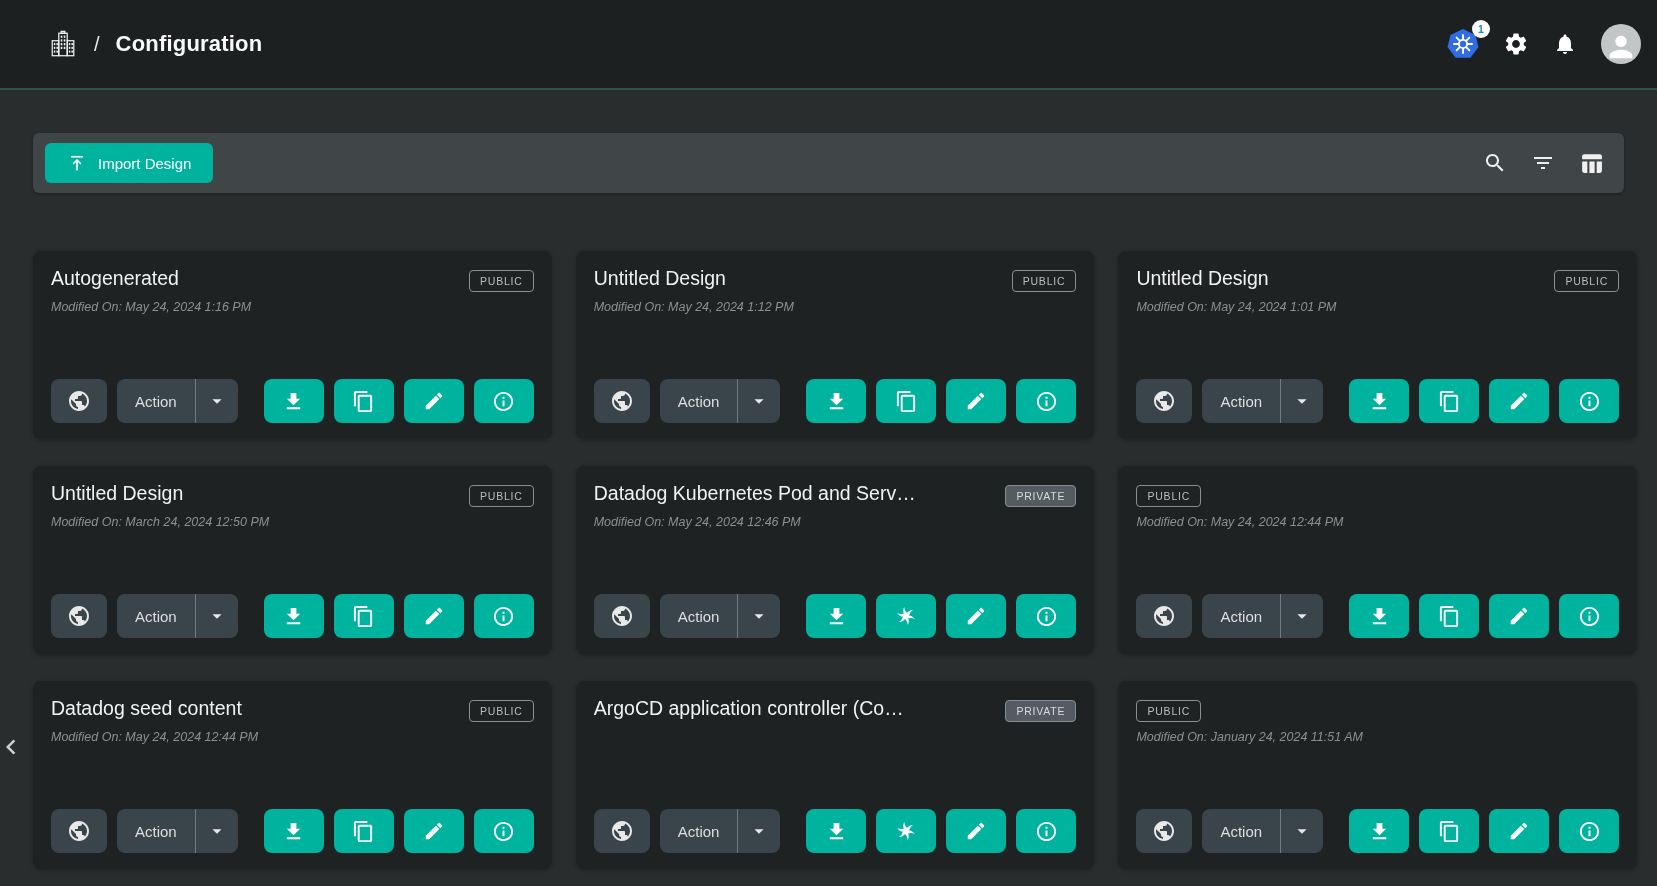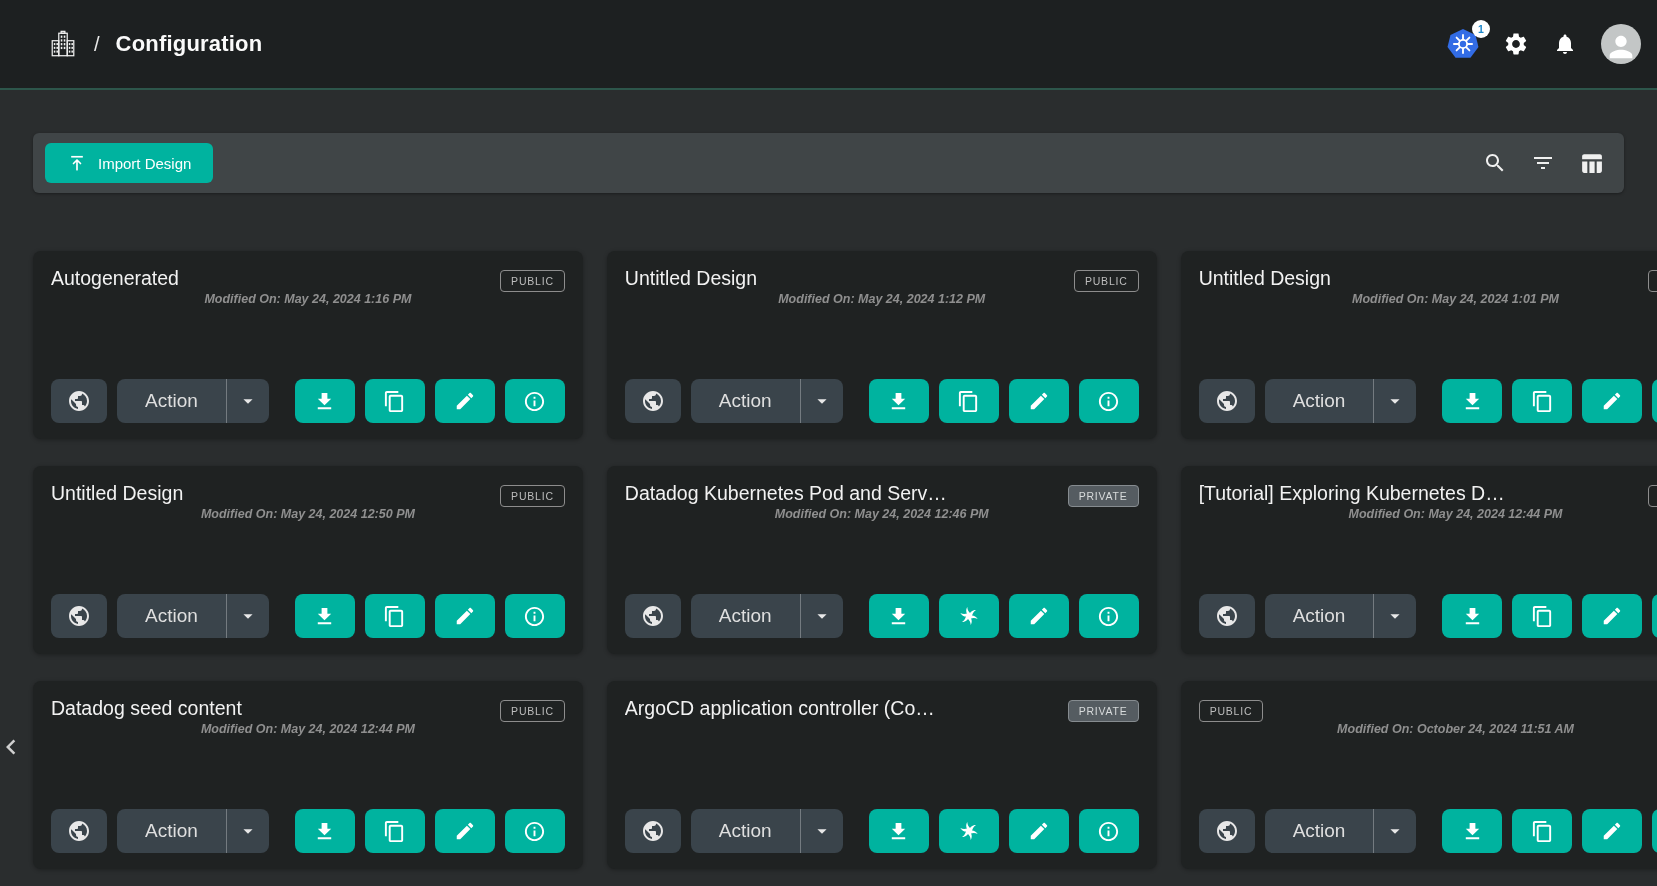--- a/index.html
+++ b/index.html
@@ -67,31 +67,31 @@
   .card-title{
     color:#f2f2f2;font-size:19.5px;font-weight:500;
     white-space:nowrap;overflow:hidden;max-width:360px;
   }
   .badge{
     font-size:10.5px;letter-spacing:.8px;border-radius:4px;padding:4px 10px;margin-top:3px;
     flex:none;font-weight:500;
   }
   .badge.public{color:#bdbdbd;border:1px solid #8d8d8d;background:transparent;}
   .badge.private{color:#d8dbdc;border:1px solid #868c90;background:#555c61;}
-  .card-modified{color:#8f8f8f;font-size:12.5px;font-style:italic;font-weight:700;margin-top:0;text-align:center;}
+  .card-modified{color:#8f8f8f;font-size:12.5px;font-style:italic;font-weight:400;margin-top:8px;}
   .card-actions{margin-top:auto;display:flex;align-items:center;gap:10px;}
   .btn-dark{
     background:var(--dark-btn);border:none;border-radius:8px;height:44px;
     display:flex;align-items:center;justify-content:center;cursor:pointer;padding:0;
   }
   .globe-btn{width:56px;}
   .action-split{display:flex;align-items:stretch;background:var(--dark-btn);border-radius:8px;height:44px;overflow:hidden;}
   .action-main{
-    background:none;border:none;color:#dfdfdf;font-size:19px;font-family:inherit;
-    padding:0 28px;cursor:pointer;display:flex;align-items:center;
+    background:none;border:none;color:#dfdfdf;font-size:15px;font-family:inherit;
+    padding:0 18px;cursor:pointer;display:flex;align-items:center;
   }
   .action-divider{width:1px;background:#747b80;}
   .action-caret{background:none;border:none;padding:0 10px;cursor:pointer;display:flex;align-items:center;}
   .btn-icon-teal{
     background:var(--accent);width:60px;height:44px;border:none;border-radius:8px;
     display:flex;align-items:center;justify-content:center;cursor:pointer;
   }
   .btn-icon-teal.first{margin-left:16px;}
   
   .drawer-toggle{
@@ -411,21 +411,21 @@
         </span>
       </button>
     </div>
   </section>
 
   <section class="card">
     <div class="card-head">
       <span class="card-title">Untitled Design</span>
       <span class="badge public">PUBLIC</span>
     </div>
-    <div class="card-modified">Modified On: May 24, 2024 12:50 PM</div>
+    <div class="card-modified">Modified On: March 24, 2024 12:50 PM</div>
 
     <div class="card-actions">
       <button class="btn-dark globe-btn">
         <span style="display:flex;">
           <svg width="24" height="24" viewBox="0 0 24 24" fill="#e8e8e8">
             <path d="M12 2C6.48 2 2 6.48 2 12s4.48 10 10 10 10-4.48 10-10S17.52 2 12 2zm-1 17.93c-3.95-.49-7-3.85-7-7.93 0-.62.08-1.21.21-1.79L9 15v1c0 1.1.9 2 2 2v1.93zm6.9-2.54c-.26-.81-1-1.39-1.9-1.39h-1v-3c0-.55-.45-1-1-1H8v-2h2c.55 0 1-.45 1-1V7h2c1.1 0 2-.9 2-2v-.41c2.93 1.19 5 4.06 5 7.41 0 2.08-.8 3.97-2.1 5.39z"></path>
           </svg>
         </span>
       </button>
 
@@ -539,21 +539,20 @@
           <svg width="23" height="23" viewBox="0 0 24 24" fill="#ffffff">
             <path d="M11 7h2v2h-2zm0 4h2v6h-2zm1-9C6.48 2 2 6.48 2 12s4.48 10 10 10 10-4.48 10-10S17.52 2 12 2zm0 18c-4.41 0-8-3.59-8-8s3.59-8 8-8 8 3.59 8 8-3.59 8-8 8z"></path>
           </svg>
         </span>
       </button>
     </div>
   </section>
 
   <section class="card">
     <div class="card-head">
-      <span class="card-title">[Tutorial] Exploring Kubernetes D…</span>
       <span class="badge public">PUBLIC</span>
     </div>
     <div class="card-modified">Modified On: May 24, 2024 12:44 PM</div>
 
     <div class="card-actions">
       <button class="btn-dark globe-btn">
         <span style="display:flex;">
           <svg width="24" height="24" viewBox="0 0 24 24" fill="#e8e8e8">
             <path d="M12 2C6.48 2 2 6.48 2 12s4.48 10 10 10 10-4.48 10-10S17.52 2 12 2zm-1 17.93c-3.95-.49-7-3.85-7-7.93 0-.62.08-1.21.21-1.79L9 15v1c0 1.1.9 2 2 2v1.93zm6.9-2.54c-.26-.81-1-1.39-1.9-1.39h-1v-3c0-.55-.45-1-1-1H8v-2h2c.55 0 1-.45 1-1V7h2c1.1 0 2-.9 2-2v-.41c2.93 1.19 5 4.06 5 7.41 0 2.08-.8 3.97-2.1 5.39z"></path>
           </svg>
@@ -733,21 +732,21 @@
           </svg>
         </span>
       </button>
     </div>
   </section>
 
   <section class="card">
     <div class="card-head">
       <span class="badge public">PUBLIC</span>
     </div>
-    <div class="card-modified">Modified On: October 24, 2024 11:51 AM</div>
+    <div class="card-modified">Modified On: January 24, 2024 11:51 AM</div>
 
     <div class="card-actions">
       <button class="btn-dark globe-btn">
         <span style="display:flex;">
           <svg width="24" height="24" viewBox="0 0 24 24" fill="#e8e8e8">
             <path d="M12 2C6.48 2 2 6.48 2 12s4.48 10 10 10 10-4.48 10-10S17.52 2 12 2zm-1 17.93c-3.95-.49-7-3.85-7-7.93 0-.62.08-1.21.21-1.79L9 15v1c0 1.1.9 2 2 2v1.93zm6.9-2.54c-.26-.81-1-1.39-1.9-1.39h-1v-3c0-.55-.45-1-1-1H8v-2h2c.55 0 1-.45 1-1V7h2c1.1 0 2-.9 2-2v-.41c2.93 1.19 5 4.06 5 7.41 0 2.08-.8 3.97-2.1 5.39z"></path>
           </svg>
         </span>
       </button>
 

